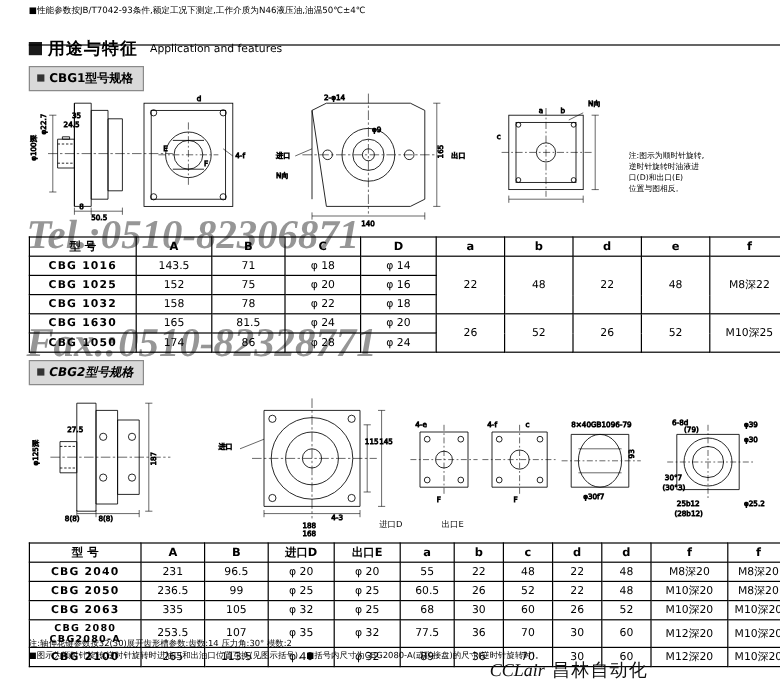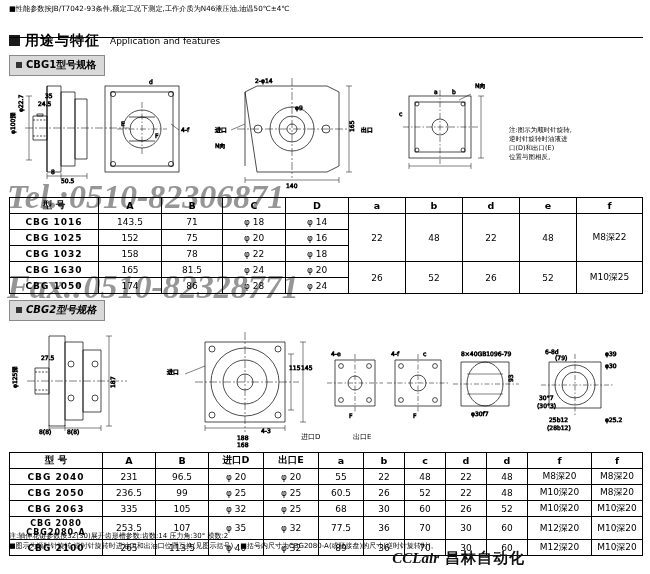--- a/index.html
+++ b/index.html
@@ -4,21 +4,21 @@
 <style>
   html,body{margin:0;padding:0;}
   body{
     width:650px;height:574px;
     background:#ffffff;
     font-family:"DejaVu Sans","Liberation Sans",sans-serif;
     color:#000;
     position:relative;
     overflow:hidden;
   }
-  .page{position:absolute;left:1px;top:0;width:532px;height:574px;}
+  .page{position:absolute;left:16px;top:0;width:532px;height:574px;}
 
   
   .topnote{
     position:absolute;left:8px;top:4px;width:634px;
     font-size:7.2px;line-height:9px;color:#000;
     white-space:nowrap;
   }
 
   
   .sechead{
@@ -90,21 +90,21 @@
   
   .botnotes{
     position:absolute;left:8px;top:532px;width:470px;
     font-size:7px;line-height:9.5px;
   }
   .botnotes .ln{white-space:nowrap;}
 
   
   .logo{
     position:absolute;right:8px;bottom:6px;
-    font-size:15px;font-weight:bold;color:#111;white-space:nowrap;
+    font-size:15px;font-weight:normal;color:#111;white-space:nowrap;
   }
   .logo .cl{color:#111;font-family:"Liberation Serif","DejaVu Serif",serif;font-style:italic;}
   .logo .cn{margin-left:6px;letter-spacing:1px;}
 
   
   .nt{font-size:6.5px;line-height:8px;}
 </style>
 </head>
 <body>
 

